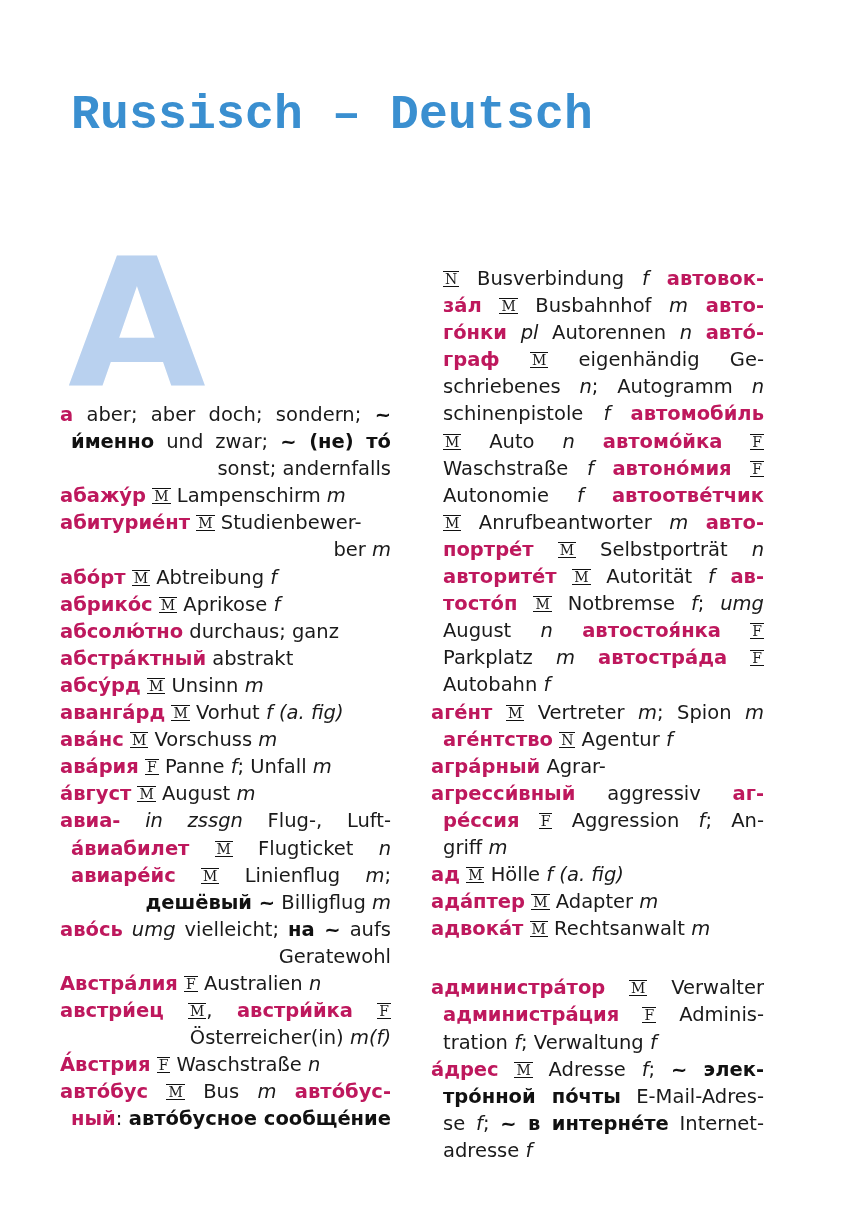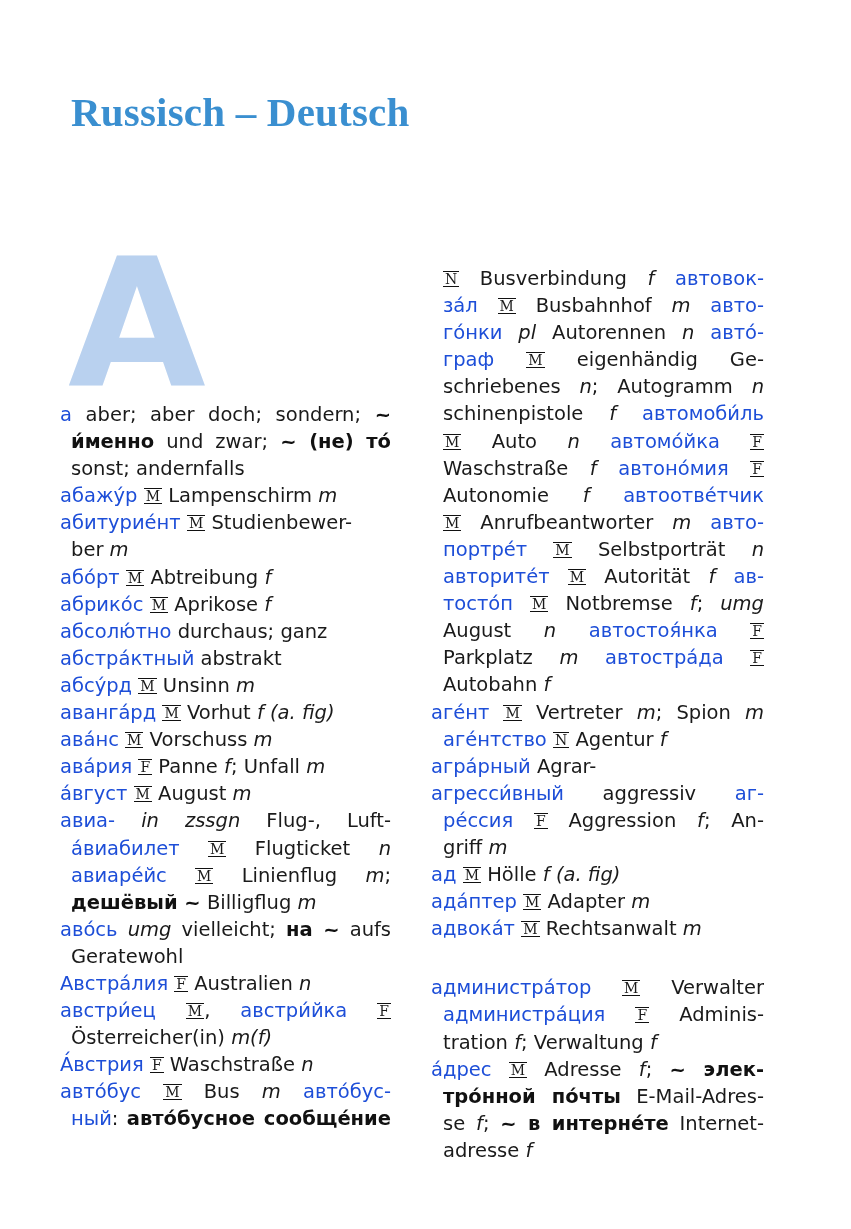--- a/index.html
+++ b/index.html
@@ -1,28 +1,28 @@
 <!DOCTYPE html>
 <html><head>
 <meta charset="utf-8">
 <style>
   html, body { margin: 0; padding: 0; background: #ffffff; }
   body { width: 851px; height: 1229px; position: relative; overflow: hidden;
          font-family: "DejaVu Sans", sans-serif; color: #1a1a1a; }
-  .title { position: absolute; left: 71px; top: 88px; font-size: 41px; font-weight: bold;
-           color: #3a8fd0; letter-spacing: 0.2px; font-family: Liberation Serif, serif; }
+  .title { position: absolute; left: 71px; top: 88px; font-size: 48px; font-weight: bold;
+           color: #3a8fd0; letter-spacing: 0.2px; font-family: Liberation Mono, monospace; }
   .bigA { position: absolute; left: 68px; top: 236px; font-size: 178px; font-weight: bold;
           color: #b9d1ef; line-height: 1; font-family: "DejaVu Sans", sans-serif; }
   .col { position: absolute; font-size: 19.5px; line-height: 27.1px; }
   .col.left { left: 60px; top: 401px; width: 331px; }
   .col.right { left: 443px; top: 265px; width: 321px; }
   .line { white-space: nowrap; overflow: visible; height: 27.1px; }
   .line.j { text-align: justify; text-align-last: justify; white-space: normal; overflow: hidden; }
-  .line.ind { padding-left: 11px; }
-  .hw { color: #1d4ed8; font-weight: normal; }
+  .line.ind { padding-left: 11px; text-align: right; }
+  .hw { color: #be185d; font-weight: bold; }
   .b { font-weight: bold; color: #111; }
   .i { font-style: italic; }
   .g { display: inline-block; font-size: 14px; line-height: 14px; padding: 0 2px;
        border-top: 1.5px solid #111; border-bottom: 1.5px solid #111; vertical-align: 1px;
        font-family: "DejaVu Serif", serif; }
 </style>
 </head>
 <body>
 
 <div>

